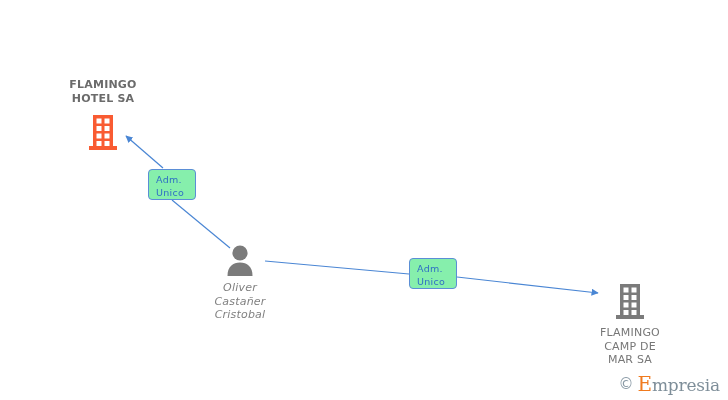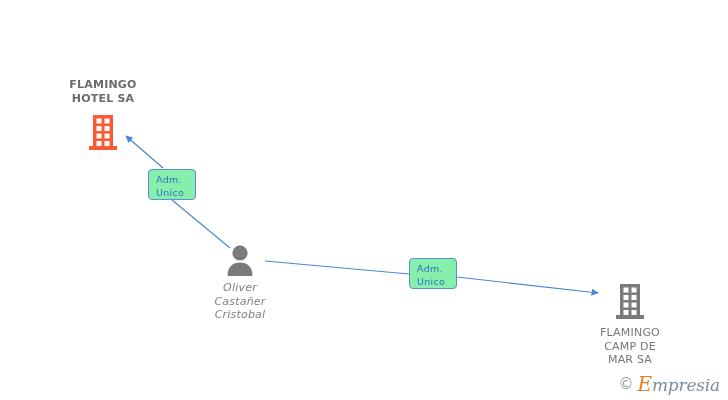--- a/index.html
+++ b/index.html
@@ -85,21 +85,20 @@
     gap: 4px;
     user-select: none;
   }
   #watermark .copy {
     font-size: 15px;
     color: #8a9aa6;
     line-height: 1;
   }
   #watermark .brand {
     font-family: "DejaVu Serif", serif;
-    font-style: italic;
     font-size: 17px;
     line-height: 1;
     color: #7e8e99;
     letter-spacing: -0.2px;
   }
   #watermark .brand .cap {
     color: #f07a1e;
     font-size: 20px;
   }
 </style>

